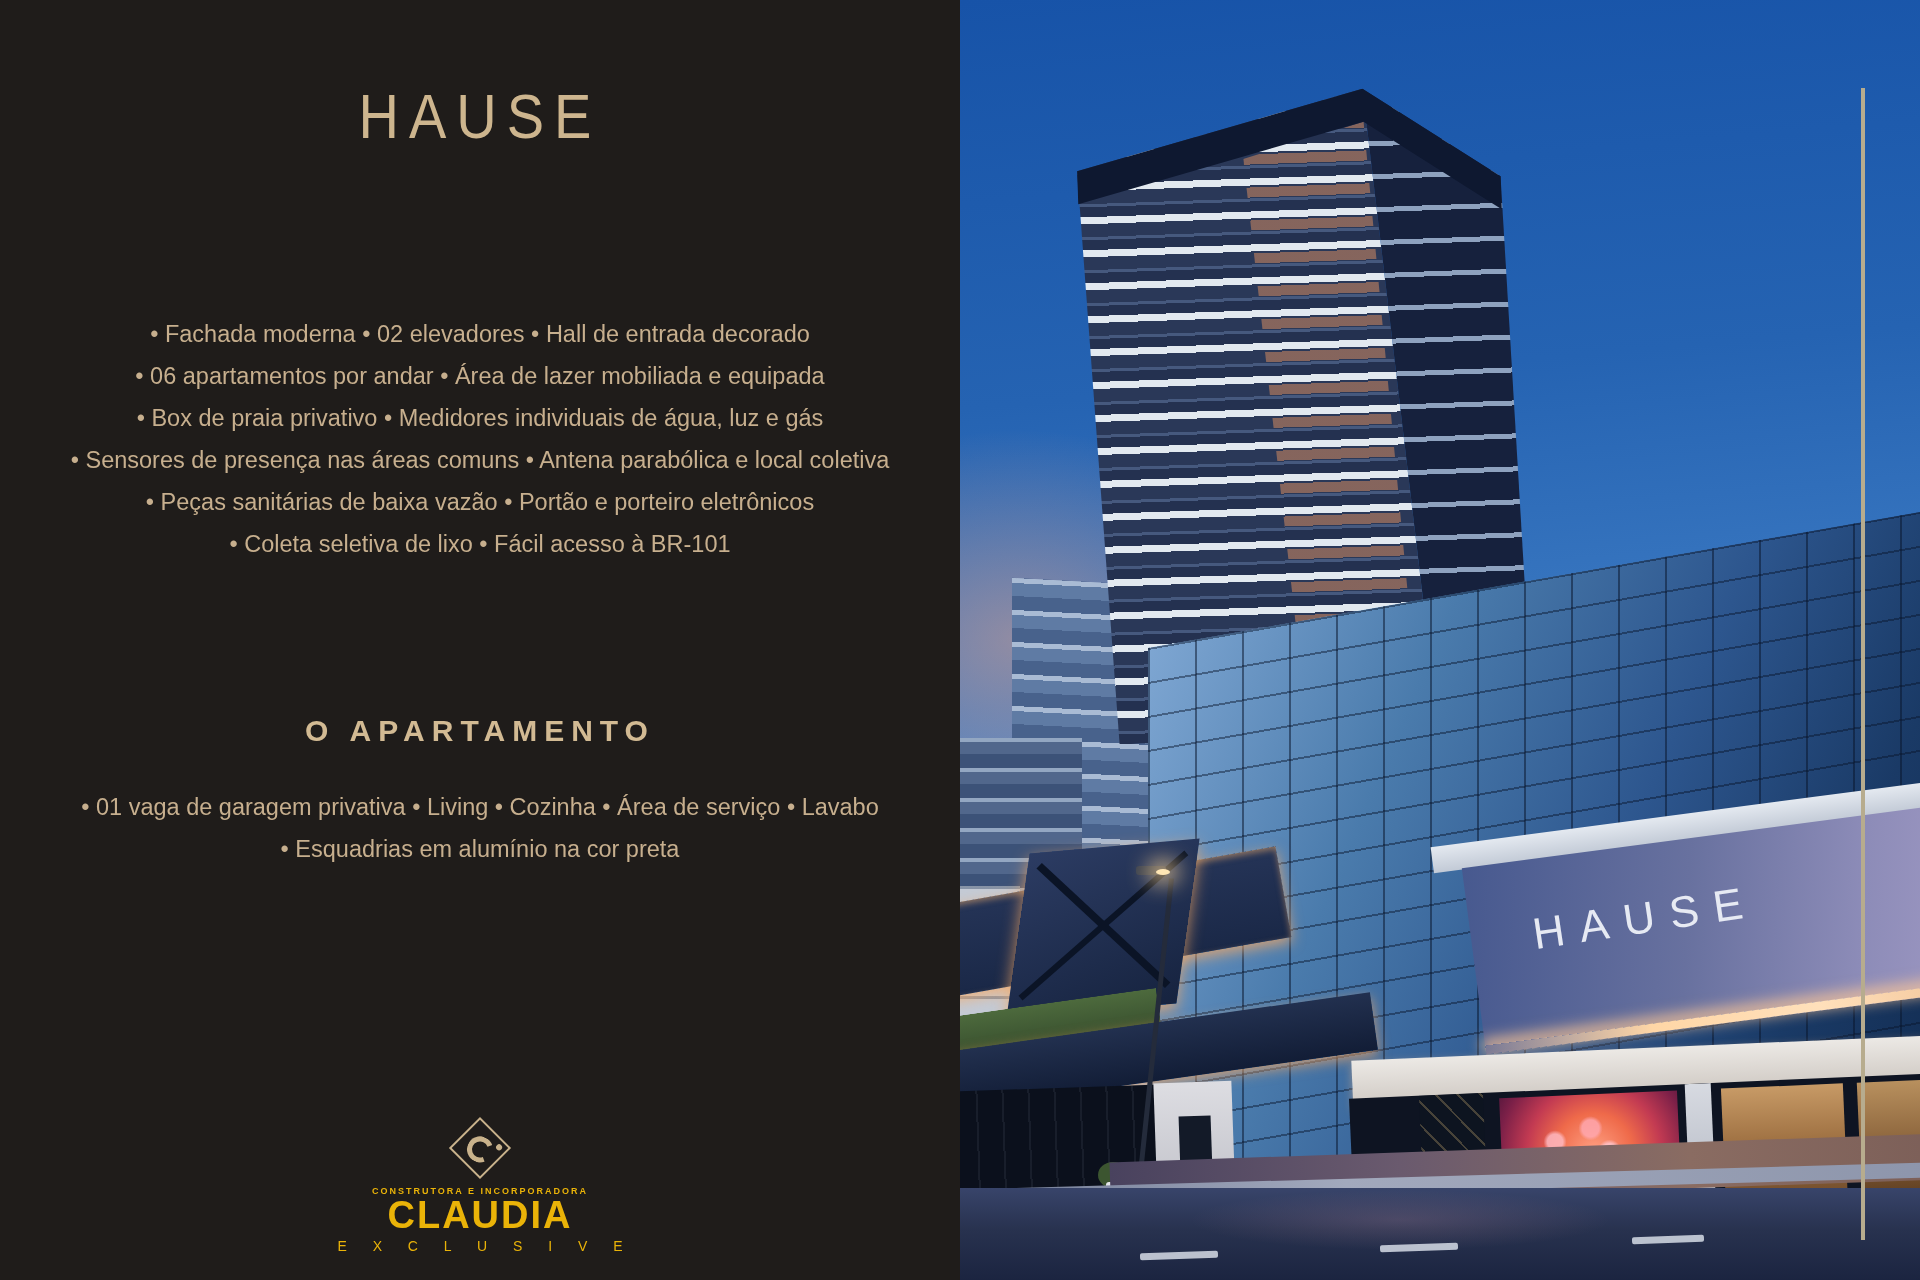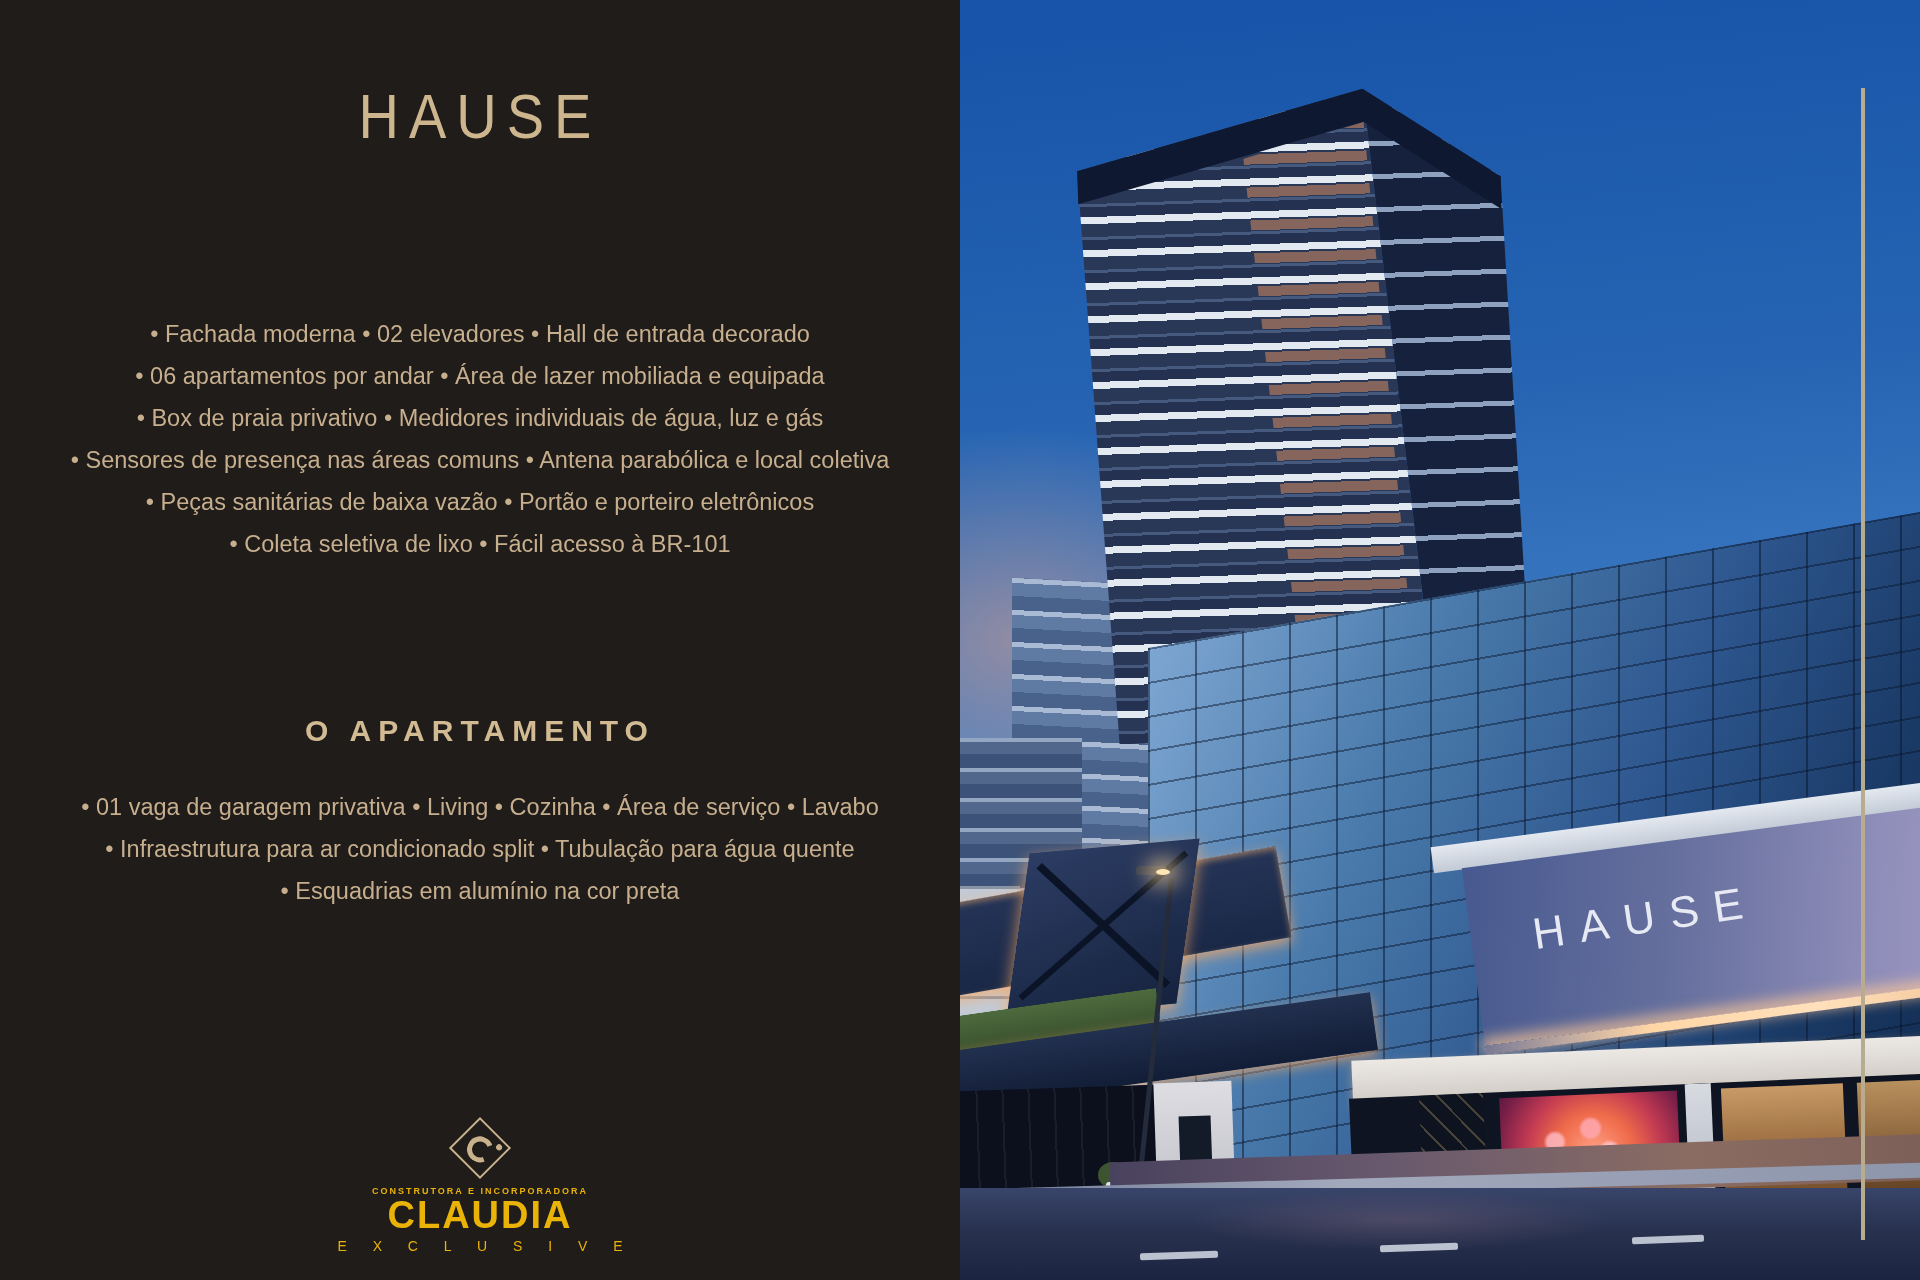--- a/index.html
+++ b/index.html
@@ -161,21 +161,20 @@
       <div>• 06 apartamentos por andar • Área de lazer mobiliada e equipada</div>
       <div>• Box de praia privativo • Medidores individuais de água, luz e gás</div>
       <div>• Sensores de presença nas áreas comuns • Antena parabólica e local coletiva</div>
       <div>• Peças sanitárias de baixa vazão • Portão e porteiro eletrônicos</div>
       <div>• Coleta seletiva de lixo • Fácil acesso à BR-101</div>
     </div>
 
     <div class="sec-title t2">O APARTAMENTO</div>
     <div class="feature-list l2">
       <div>• 01 vaga de garagem privativa • Living • Cozinha • Área de serviço • Lavabo</div>
-      <div>• Infraestrutura para ar condicionado split • Tubulação para água quente</div>
       <div>• Esquadrias em alumínio na cor preta</div>
     </div>
 
     <div class="claudia">
       <div class="diamond">
         <div class="ci-mark"></div>
         <div class="ci-dot"></div>
       </div>
       <div class="claudia-tag">CONSTRUTORA E INCORPORADORA</div>
       <div class="claudia-name">CLAUDIA</div>

